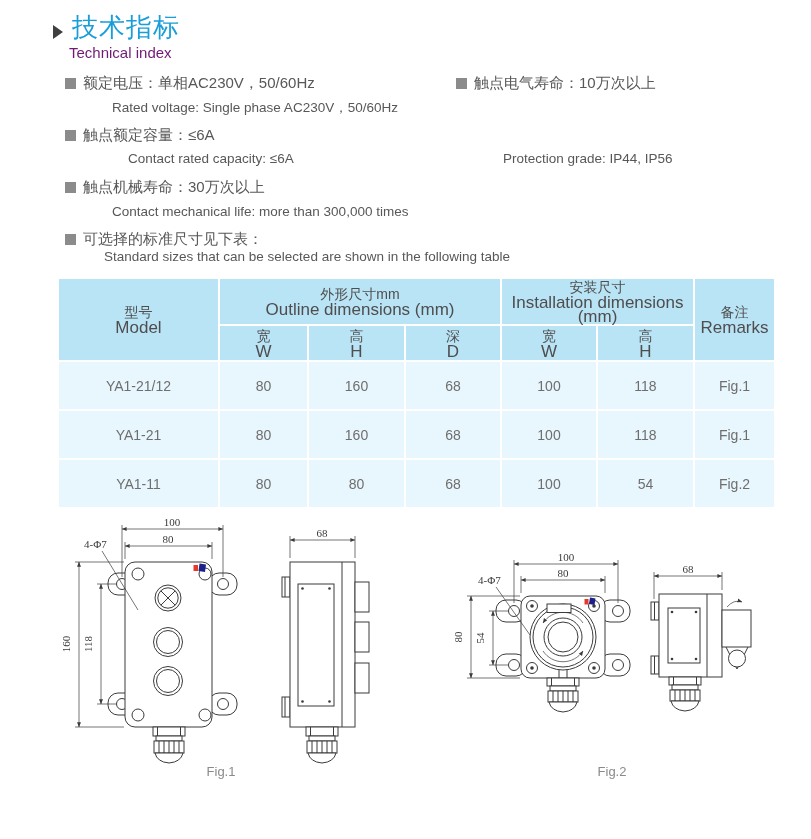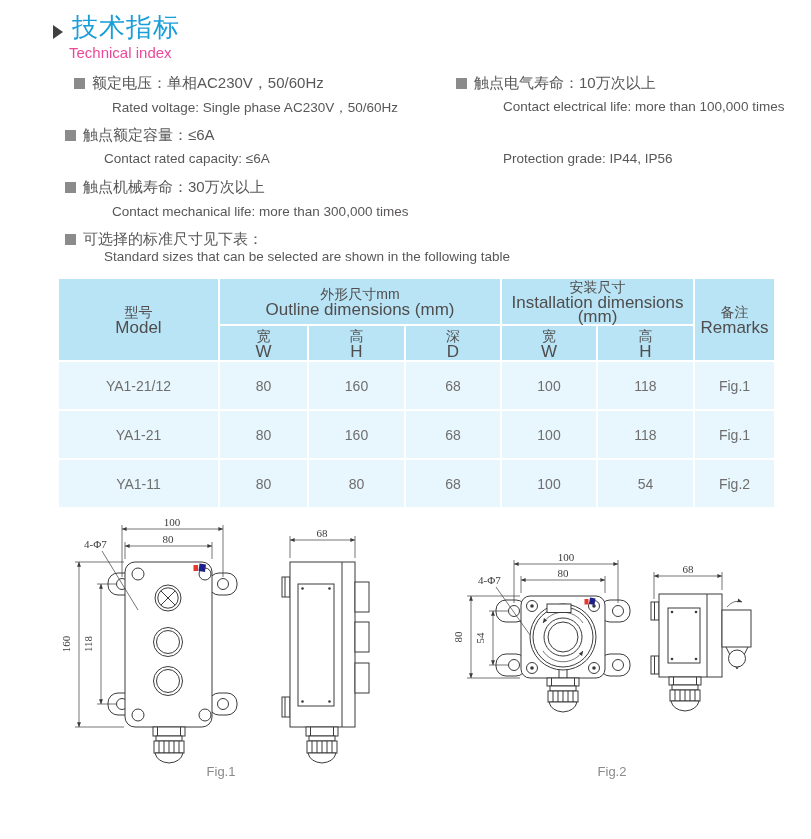--- a/index.html
+++ b/index.html
@@ -3,21 +3,21 @@
 <meta charset="utf-8">
 <style>
   html,body{margin:0;padding:0;background:#fff;}
   .page{position:relative;width:811px;height:839px;background:#fff;overflow:hidden;
         font-family:"Liberation Sans",sans-serif;}
   
   .tri{position:absolute;left:53px;top:25px;width:0;height:0;
        border-left:10px solid #404040;border-top:7px solid transparent;border-bottom:7px solid transparent;}
   .title{position:absolute;left:72px;top:10px;margin:0;font-size:26px;font-weight:500;
          color:#199ed9;letter-spacing:1px;}
-  .subtitle{position:absolute;left:69px;top:44px;font-size:15px;color:#ec4899;}
+  .subtitle{position:absolute;left:69px;top:44px;font-size:15px;color:#701a75;}
   
   .cn{position:absolute;font-size:15px;color:#595757;white-space:nowrap;}
   .en{position:absolute;font-size:13.5px;color:#595757;white-space:nowrap;margin-left:27px;}
   .bullet{display:inline-block;width:11px;height:11px;background:#8b8b8b;margin-right:7px;
           position:relative;top:1px;}
   
   .spec-table{position:absolute;left:57px;top:277px;border-collapse:collapse;table-layout:fixed;}
   .spec-table th,.spec-table td{border:2px solid #fff;text-align:center;vertical-align:middle;padding:0;}
   .spec-table th{background:#b9e4f6;font-weight:normal;margin-left:36px;}
   .spec-table td{background:#e8f6fd;font-size:14px;color:#6f6e6e;}
@@ -37,31 +37,30 @@
 </style>
 </head>
 <body>
 
 <div class="page">
 
   <span class="tri"></span>
   <h1 class="title">技术指标</h1>
   <div class="subtitle">Technical index</div>
 
-  <div class="cn" style="left:74px;top:74px"><span class="bullet"></span><span>额定电压：单相AC230V，50/60Hz</span></div>
+  <div class="cn" style="left:65px;top:74px"><span class="bullet"></span><span>额定电压：单相AC230V，50/60Hz</span></div>
   <div class="en" style="left:85px;top:99px">Rated voltage: Single phase AC230V，50/60Hz</div>
   <div class="cn" style="left:65px;top:126px"><span class="bullet"></span><span>触点额定容量：≤6A</span></div>
-  <div class="en" style="left:77px;top:151px">Contact rated capacity: ≤6A</div>
+  <div class="en" style="left:101px;top:151px">Contact rated capacity: ≤6A</div>
   <div class="cn" style="left:65px;top:178px"><span class="bullet"></span><span>触点机械寿命：30万次以上</span></div>
   <div class="en" style="left:85px;top:204px">Contact mechanical life: more than 300,000 times</div>
   <div class="cn" style="left:65px;top:230px"><span class="bullet"></span><span>可选择的标准尺寸见下表：</span></div>
   <div class="en" style="left:77px;top:249px">Standard sizes that can be selected are shown in the following table</div>
 
   <div class="cn" style="left:456px;top:74px"><span class="bullet"></span><span>触点电气寿命：10万次以上</span></div>
-  <div class="en" style="left:476px;top:99px">Contact electrical life: more than 100,000 times</div>
   <div class="en" style="left:476px;top:151px">Protection grade: IP44, IP56</div>
 
   <table class="spec-table">
     <colgroup>
       <col style="width:161px">
         <col style="width:89px">
         <col style="width:97px">
         <col style="width:96px">
       <col style="width:96px">
         <col style="width:97px">

